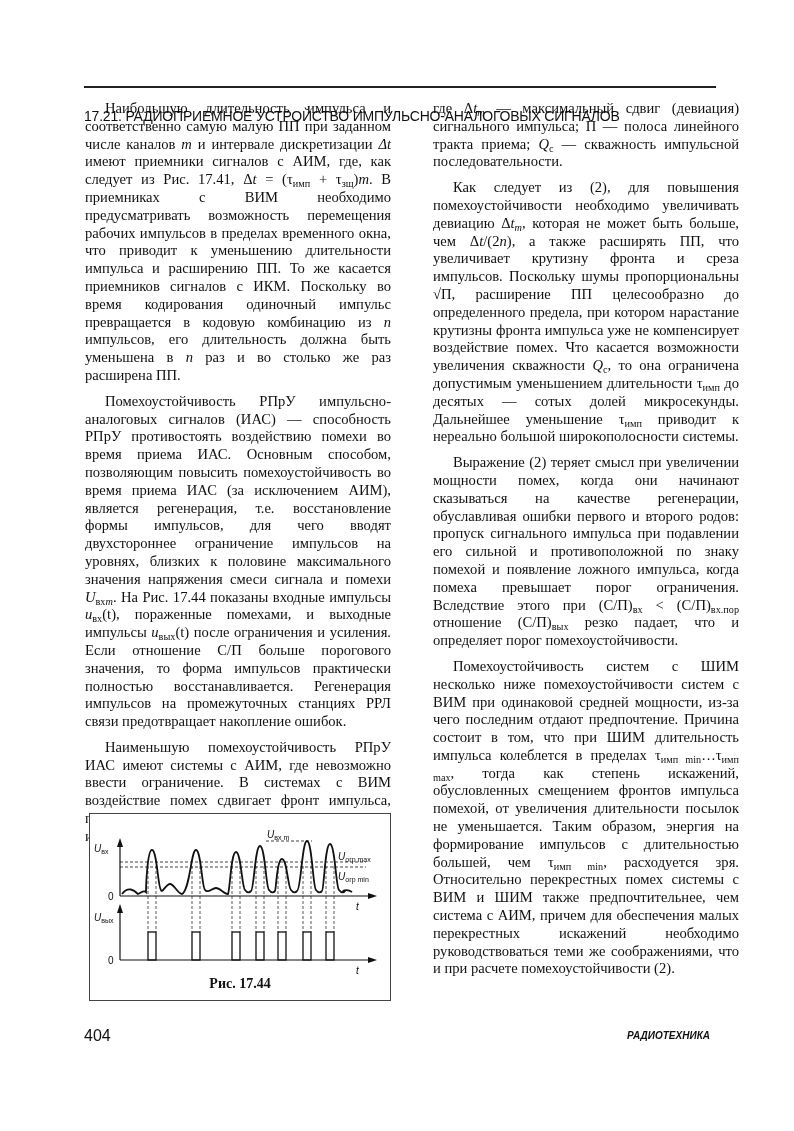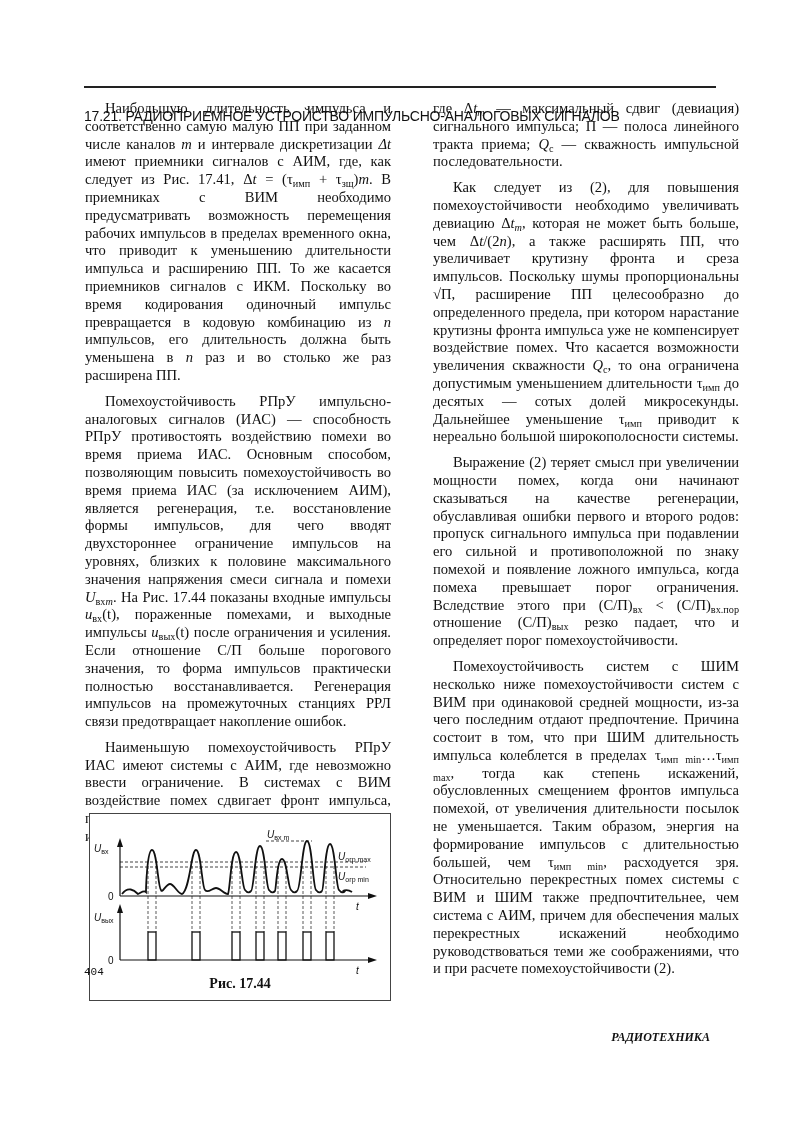--- a/index.html
+++ b/index.html
@@ -8,22 +8,22 @@
   .header-rule { position: absolute; left: 84px; top: 86px; width: 632px; height: 2px; background: #222; }
   .col { position: absolute; top: 100px; width: 306px; font-family: "Liberation Serif", serif; font-size: 14.6px; line-height: 17.8px; text-align: justify; hyphens: auto; }
   .col-left { left: 85px; }
   .col-right { left: 433px; }
   .col p { margin: 0 0 8px 0; text-indent: 20px; }
   .col p.noindent { text-indent: 0; }
   .formula { display: flex; justify-content: space-between; margin: 10px 0 10px 0; font-size: 15px; padding-left: 20px; }
   .figure { position: absolute; left: 89px; top: 813px; width: 300px; height: 186px; border: 1px solid #444; background: #fff; }
   .figure svg { position: absolute; left: 0; top: 0; }
   .fig-caption { position: absolute; left: 0; right: 0; bottom: 8px; text-align: center; font-family: "Liberation Serif", serif; font-weight: bold; font-size: 14px; }
-  .footer-page { position: absolute; left: 84px; top: 966px; font-family: Liberation Mono, monospace; font-size: 11px; }
-  .footer-pub { position: absolute; right: 84px; top: 1030px; font-family: Liberation Serif, serif; font-size: 12px; font-style: italic; font-weight: bold; }
+  .footer-page { position: absolute; left: 84px; top: 1027px; font-family: Liberation Sans, sans-serif; font-size: 16px; }
+  .footer-pub { position: absolute; right: 84px; top: 1030px; font-family: Liberation Sans, sans-serif; font-size: 10px; font-style: italic; font-weight: bold; }
   b { font-weight: normal; }
   i { font-style: italic; }
   sub { font-size: 70%; vertical-align: -3px; line-height: 0; }
   sup { font-size: 70%; line-height: 0; }
   .svgtext { font-family: "Liberation Sans", sans-serif; font-size: 10px; fill: #111; }
 </style>
 </head>
 <body>
 
 <div class="header">17.21. РАДИОПРИЕМНОЕ УСТРОЙСТВО ИМПУЛЬСНО-АНАЛОГОВЫХ СИГНАЛОВ</div>

